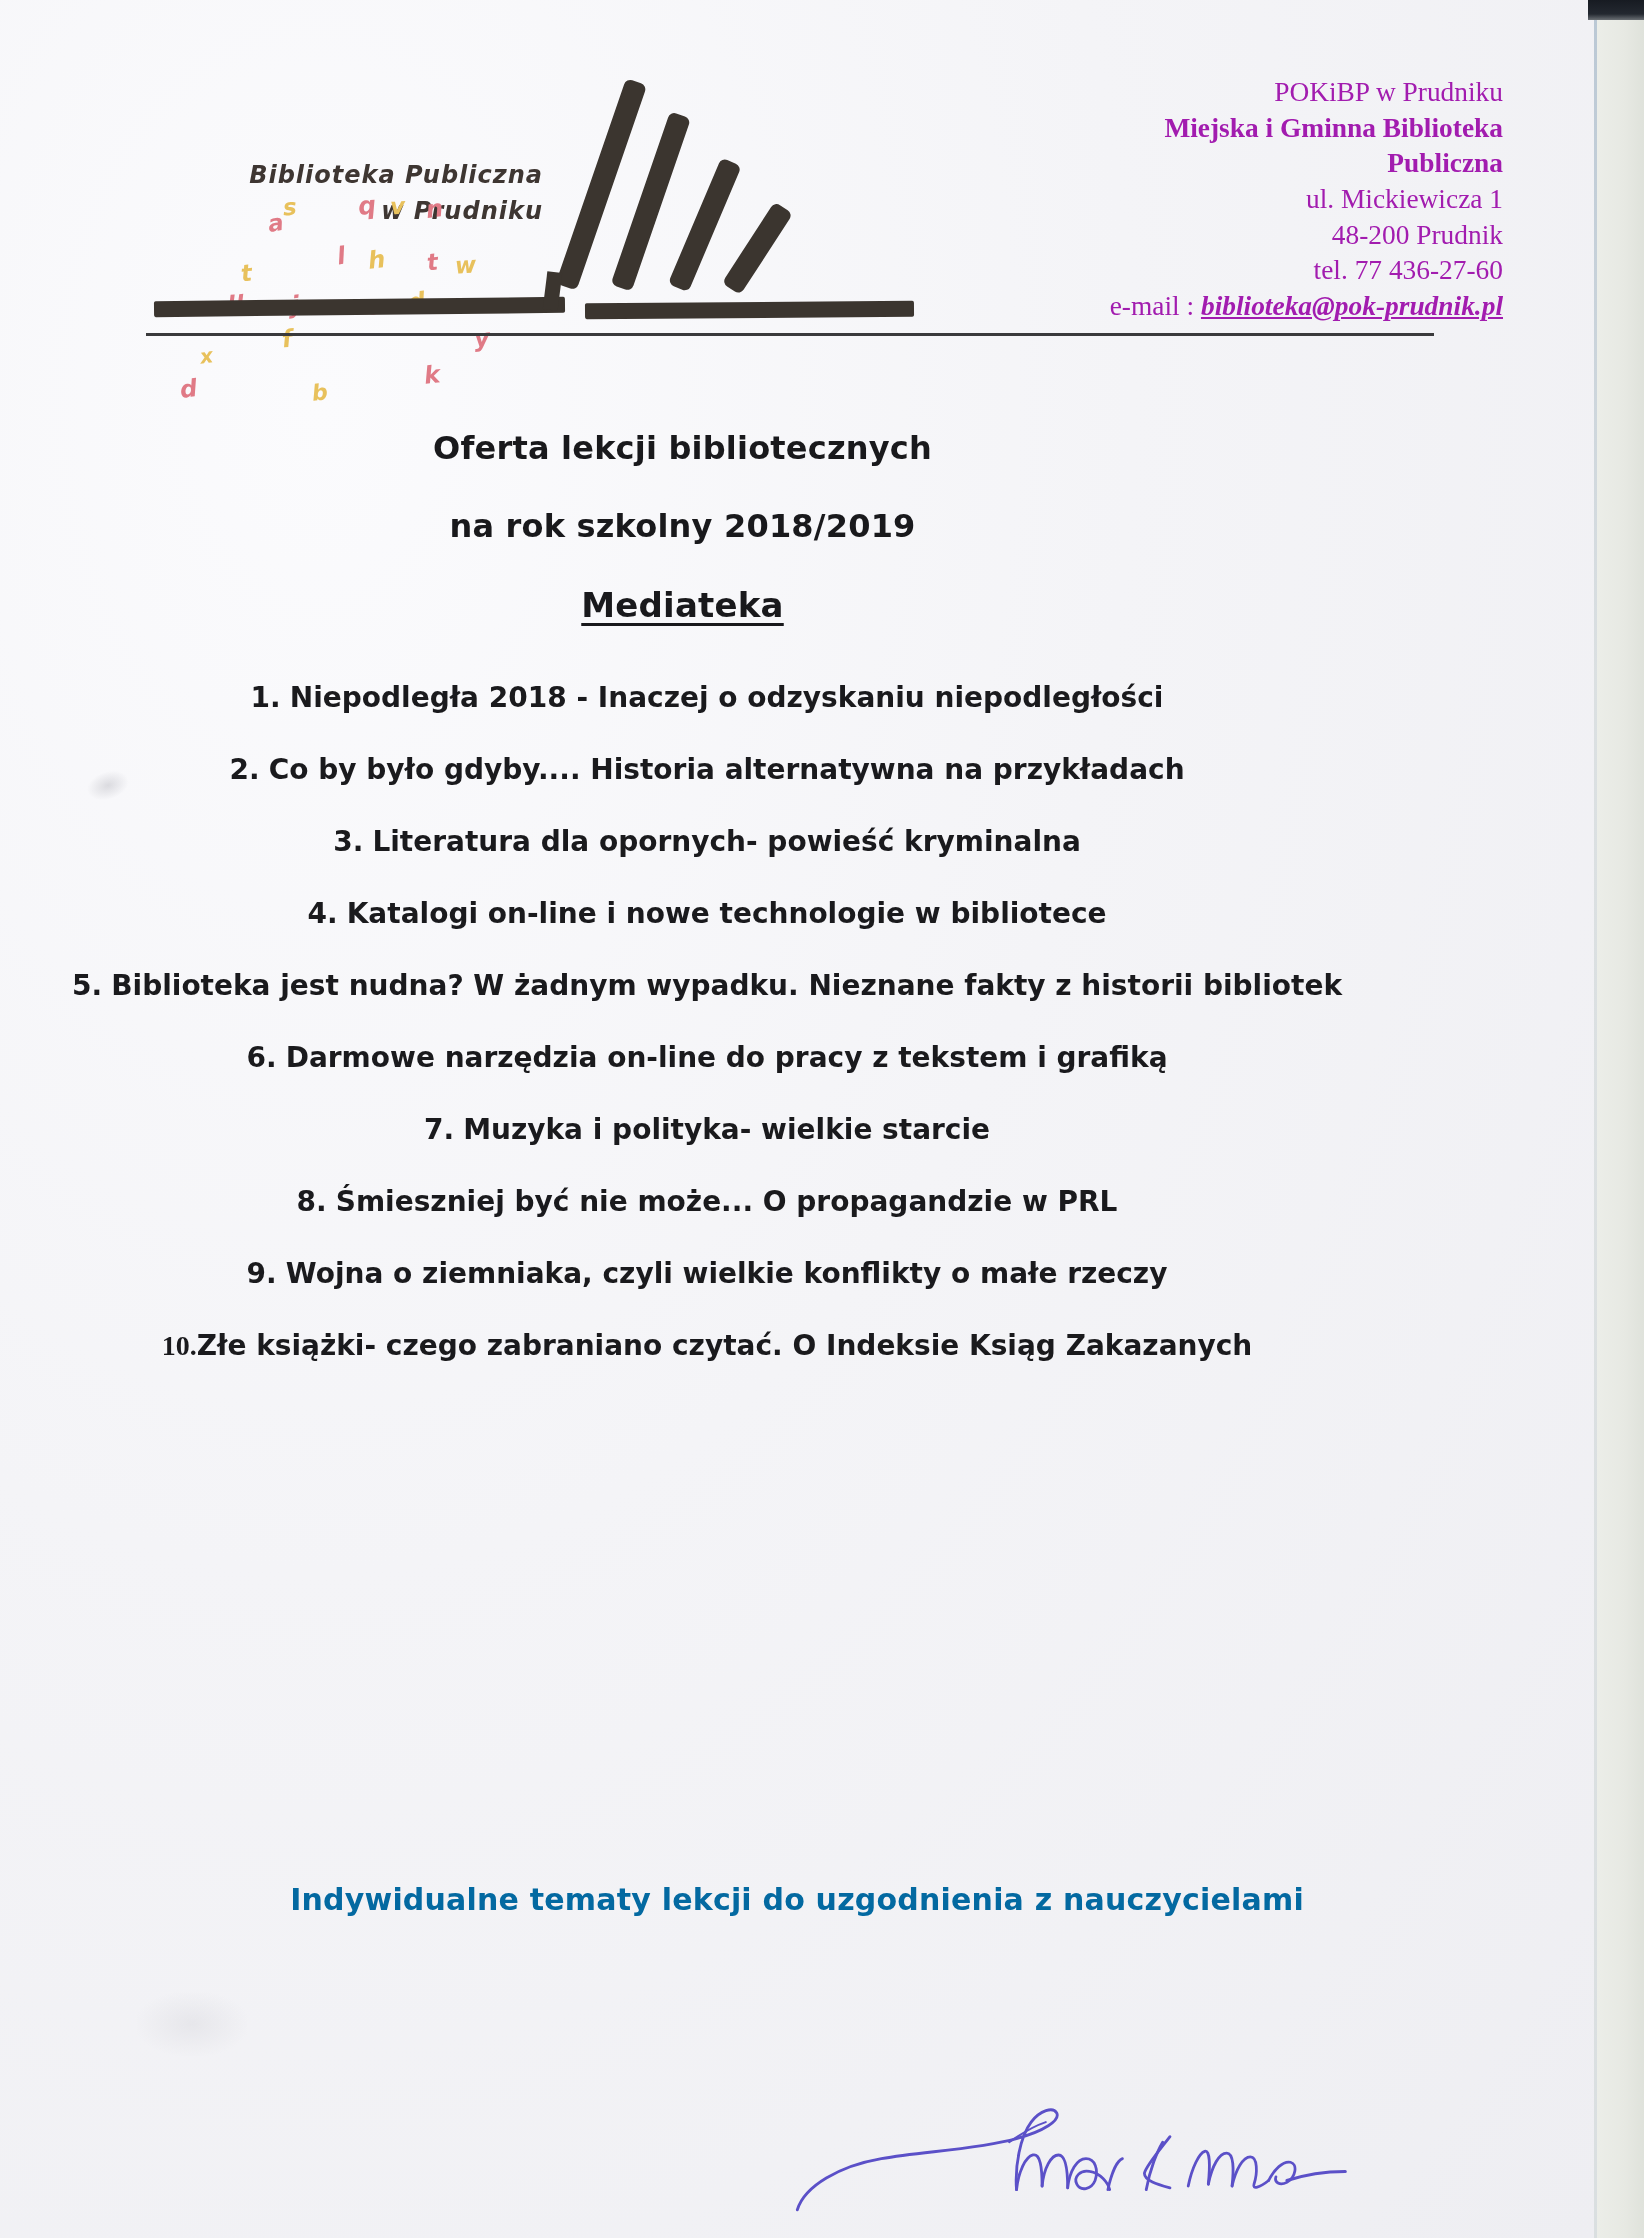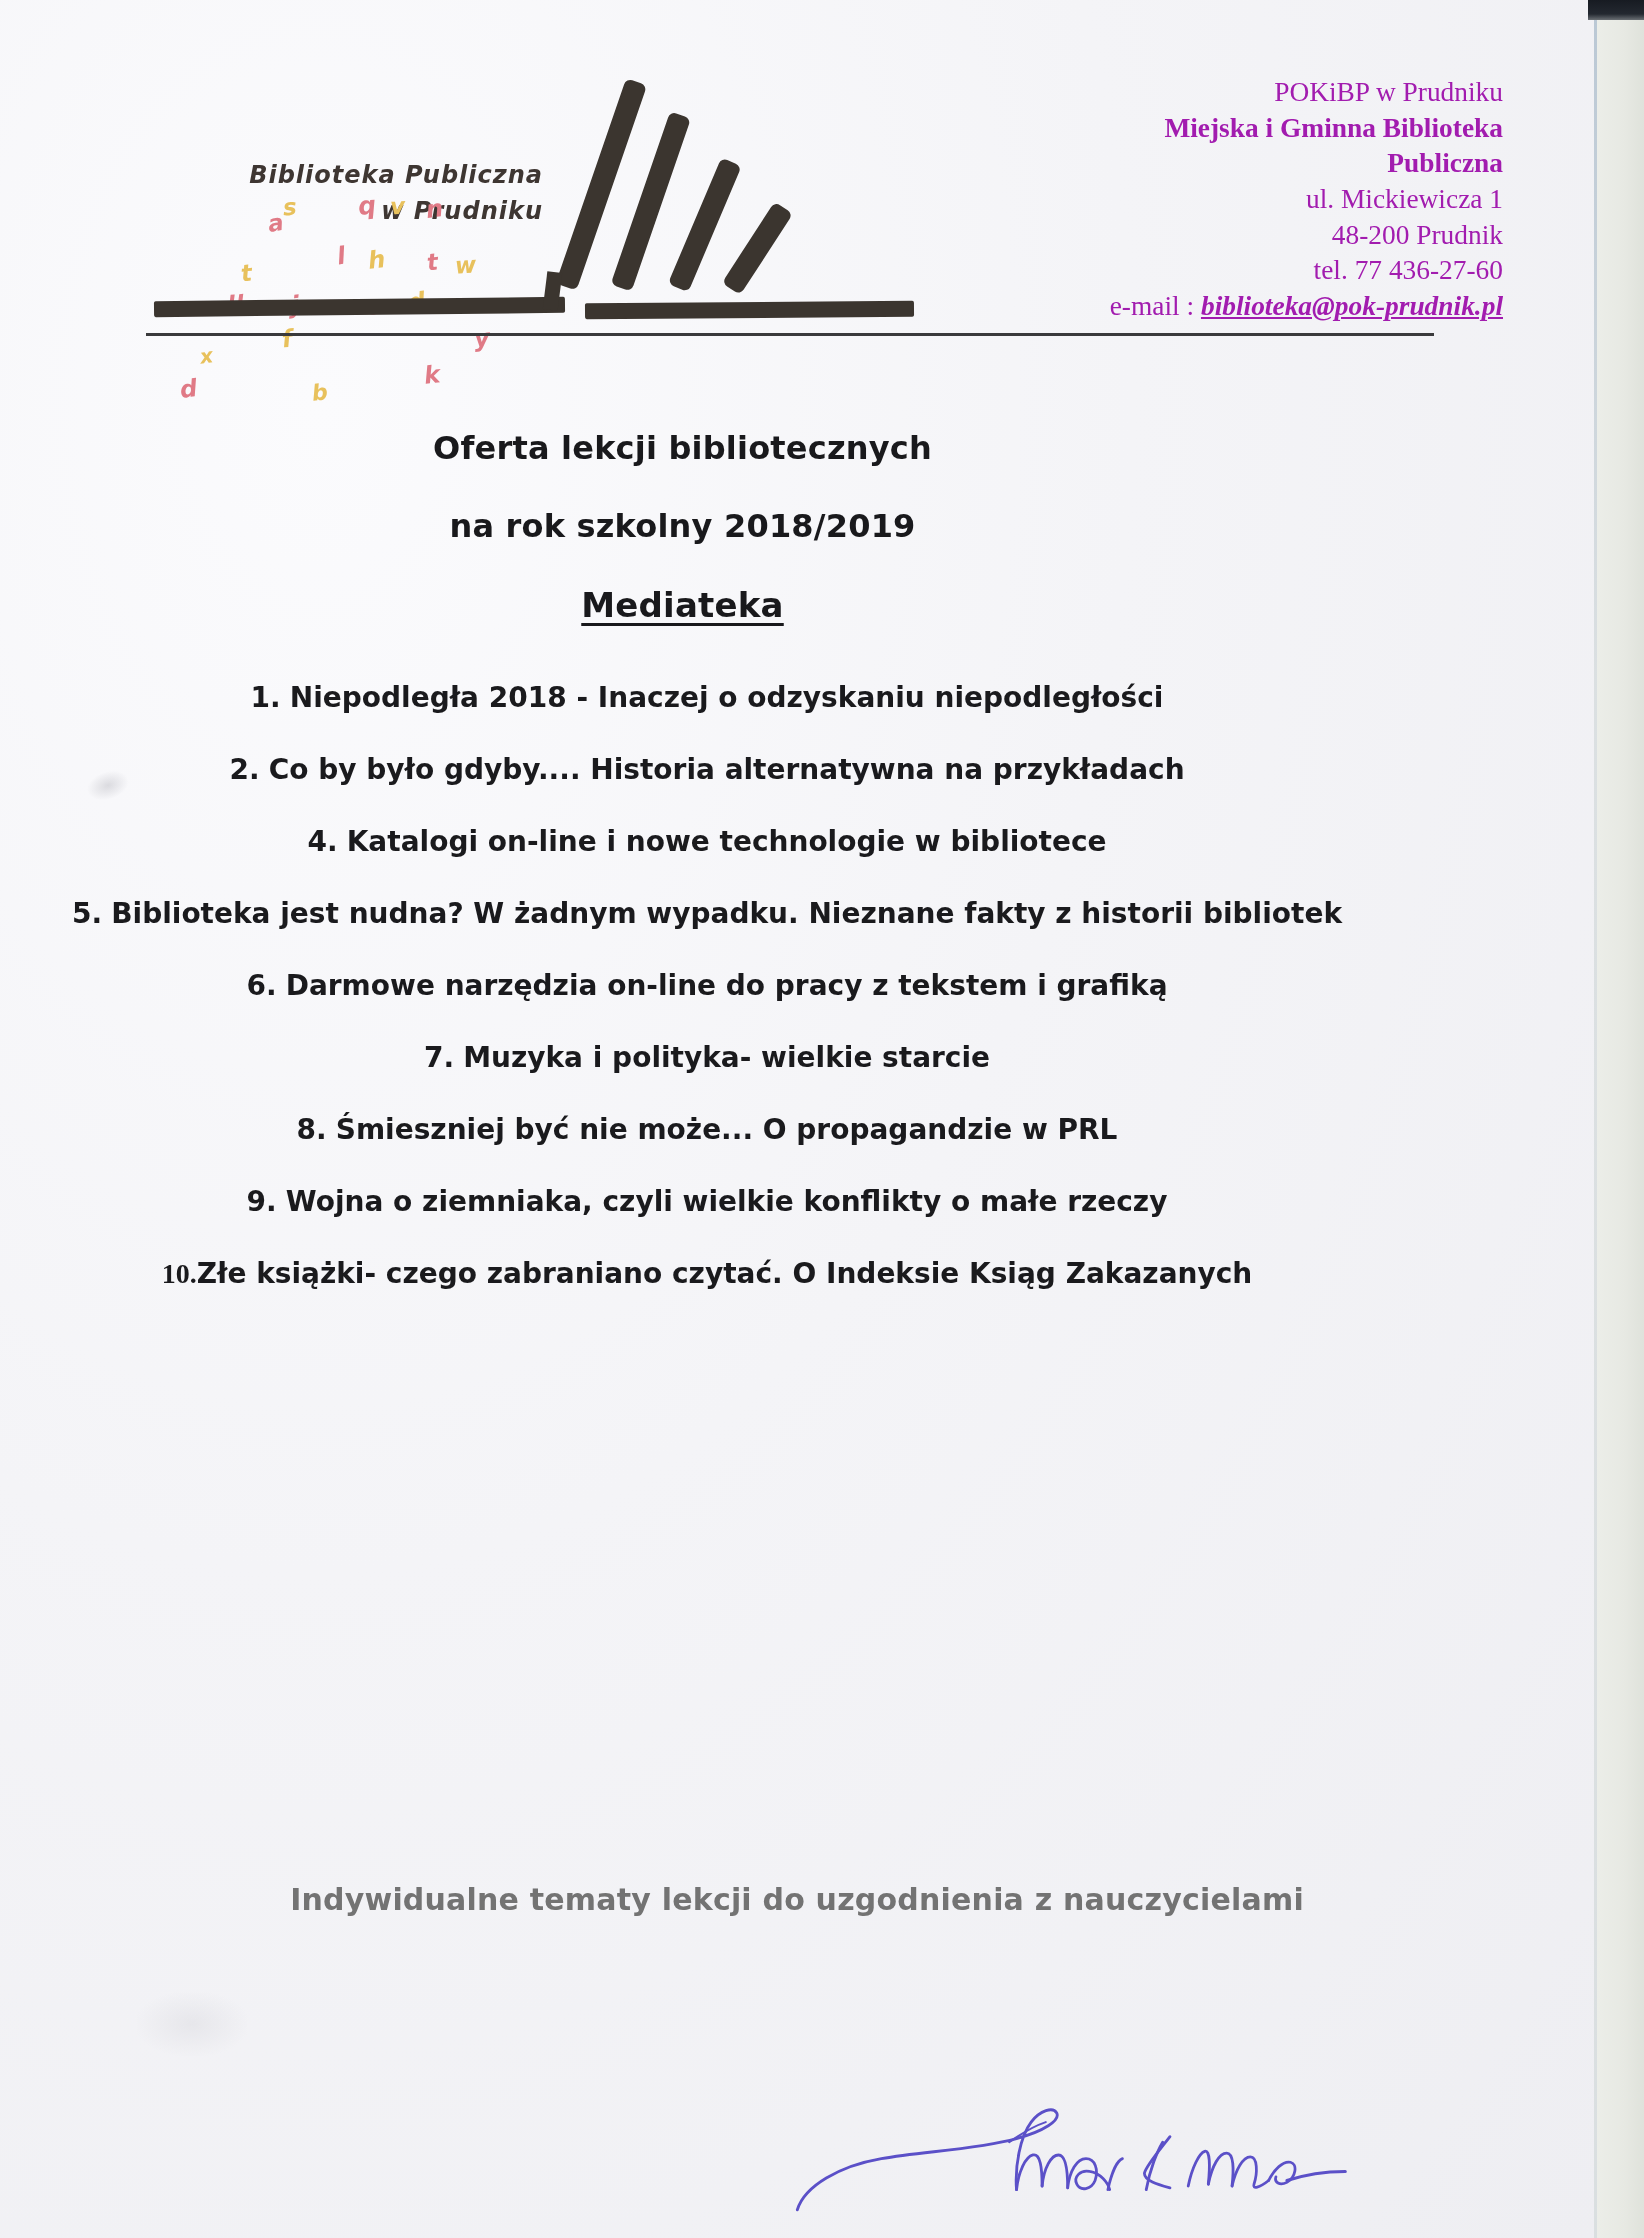--- a/index.html
+++ b/index.html
@@ -176,21 +176,21 @@
   .lesson-item.tight .num { margin-right: 0; font-family: Liberation Serif, serif; }
 
   
   .footnotes {
     position: absolute;
     left: 0; top: 1882px;
     width: 1594px;
     text-align: center;
     font-family: "DejaVu Sans", sans-serif;
     font-weight: bold;
-    color: #737373;
+    color: #0369a1;
   }
   .footnote-1 { font-size: 30px; margin-bottom: 101px; letter-spacing: 0.2px; }
   .footnote-2 { font-size: 30px; letter-spacing: 0.2px; }
 
   
   .signature {
     position: absolute;
     left: 786px;
     top: 2102px;
     width: 567px;
@@ -275,20 +275,23 @@
   </div>
 
   <div class="lesson-list">
     <div class="lesson-item">
       <span class="num">1.</span><span>Niepodległa 2018 - Inaczej o odzyskaniu niepodległości</span>
     </div>
     <div class="lesson-item">
       <span class="num">2.</span><span>Co by było gdyby.... Historia alternatywna na przykładach</span>
     </div>
     <div class="lesson-item">
+      <span class="num">3.</span><span>Literatura dla opornych- powieść kryminalna</span>
+    </div>
+    <div class="lesson-item">
       <span class="num">4.</span><span>Katalogi on-line i nowe technologie w bibliotece</span>
     </div>
     <div class="lesson-item">
       <span class="num">5.</span><span>Biblioteka jest nudna? W żadnym wypadku. Nieznane fakty z historii bibliotek</span>
     </div>
     <div class="lesson-item">
       <span class="num">6.</span><span>Darmowe narzędzia on-line do pracy z tekstem i grafiką</span>
     </div>
     <div class="lesson-item">
       <span class="num">7.</span><span>Muzyka i polityka- wielkie starcie</span>

